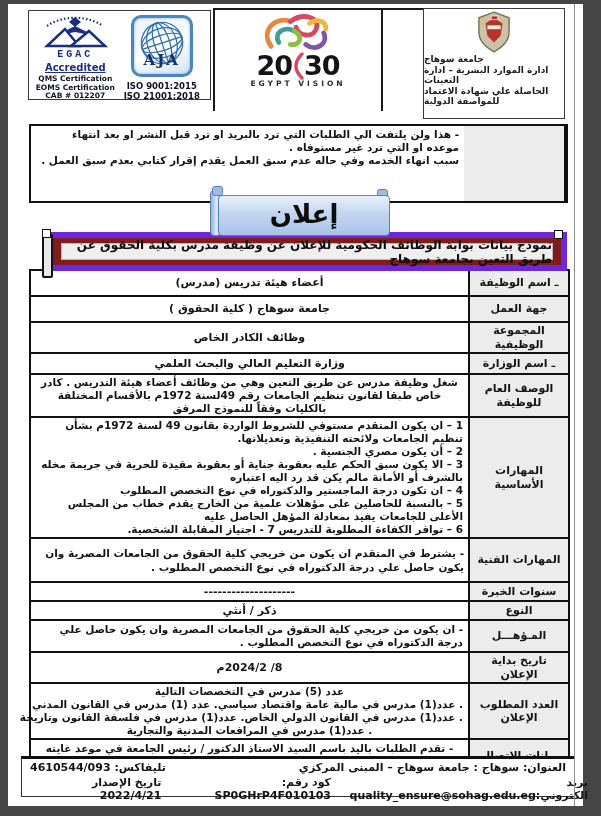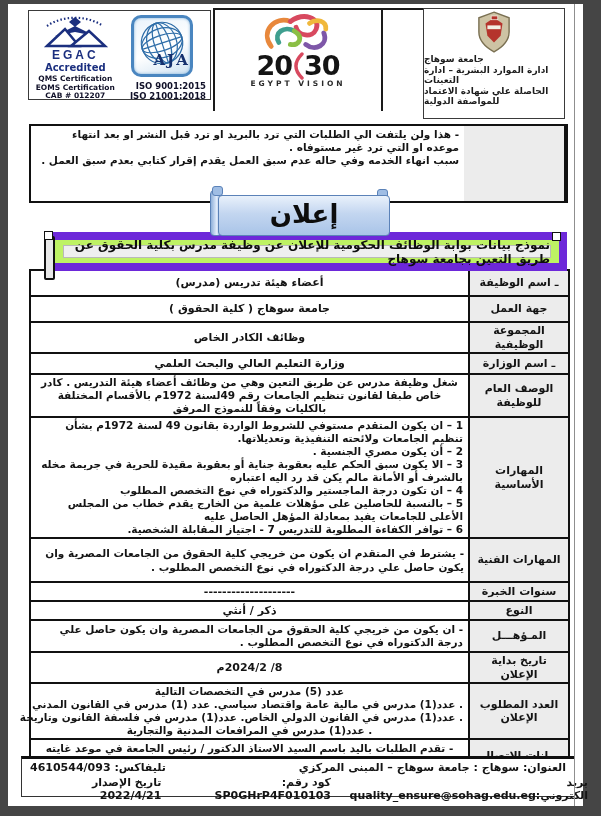--- a/index.html
+++ b/index.html
@@ -20,24 +20,24 @@
   .hdr-v1{position:absolute;left:205px;top:4px;width:2px;height:103px;background:#1a1a1a;}
   .hdr-v2{position:absolute;left:373px;top:4px;width:2px;height:103px;background:#1a1a1a;}
 
   .cert-box{
     position:absolute;left:20px;top:6px;width:183px;height:90px;
     border:1.5px solid #3a3a3a;background:#fff;
     display:flex;flex-direction:row;align-items:flex-start;justify-content:space-between;
     padding:3px 4px;box-sizing:border-box;
   }
   .egac{width:86px;text-align:center;color:#1b2f7f;}
-  .egac-title{font-size:12px;letter-spacing:3px;line-height:14px;font-family:Liberation Sans, sans-serif;}
-  .egac-sub{font-size:10px;line-height:11px;color:#1b2f7f;}
+  .egac-title{font-size:10px;letter-spacing:3px;line-height:14px;font-family:Liberation Mono, monospace;}
+  .egac-sub{font-size:10px;line-height:11px;color:#1b2f7f;text-decoration:underline;}
   .egac-certs{font-size:7.5px;line-height:8.5px;color:#101028;margin-top:2px;}
-  .aja{width:90px;text-align:right;position:relative;}
+  .aja{width:90px;text-align:center;position:relative;}
   .aja-badge{
     width:56px;height:56px;margin:1px auto 0;border-radius:10px;position:relative;
     border:3px solid #4a86c0;background:linear-gradient(160deg,#eaf3fb,#ffffff 55%,#cfe2f2);
     box-shadow:inset 0 0 3px #7fb0d8;
   }
   .aja-title{
     position:absolute;left:0;right:0;top:33px;
     font-size:15px;letter-spacing:2px;color:#15306e;font-family:"DejaVu Serif",serif;
   }
   .aja-iso{font-size:8.5px;line-height:10px;color:#101028;margin-top:4px;}
@@ -81,21 +81,21 @@
   }
   .banner-knob-l{position:absolute;left:2px;top:-4px;width:9px;height:8px;border-radius:3px;
     background:#9fbde4;border:1px solid #5b82b8;}
   .banner-knob-r{position:absolute;right:2px;top:-1px;width:9px;height:8px;border-radius:3px;
     background:#9fbde4;border:1px solid #5b82b8;}
   .banner-text{font-size:26px;color:#0d0d0d;direction:rtl;padding-bottom:3px;}
 
   
   .scroll{
     position:absolute;left:39px;top:228px;width:520px;height:39px;z-index:4;
-    background:#bef264;border:8px solid #6d28d9;box-sizing:border-box;
+    background:#7f1d1d;border:6px solid #6d28d9;box-sizing:border-box;
   }
   .scroll-roll{
     position:absolute;left:-11px;top:-4px;width:11px;height:44px;
     background:#e8e8e8;border:2px solid #111;box-sizing:border-box;border-radius:2px;
   }
   .scroll-knob-l{position:absolute;left:-11px;top:-9px;width:7px;height:7px;background:#fff;border:1.5px solid #111;}
   .scroll-knob-r{position:absolute;right:-2px;top:-8px;width:7px;height:7px;background:#fff;border:1.5px solid #111;}
   .scroll-inner{
     position:absolute;left:8px;right:8px;top:5px;bottom:5px;background:#efefef;border:1px solid #b9b9b9;
     display:flex;align-items:center;justify-content:center;

